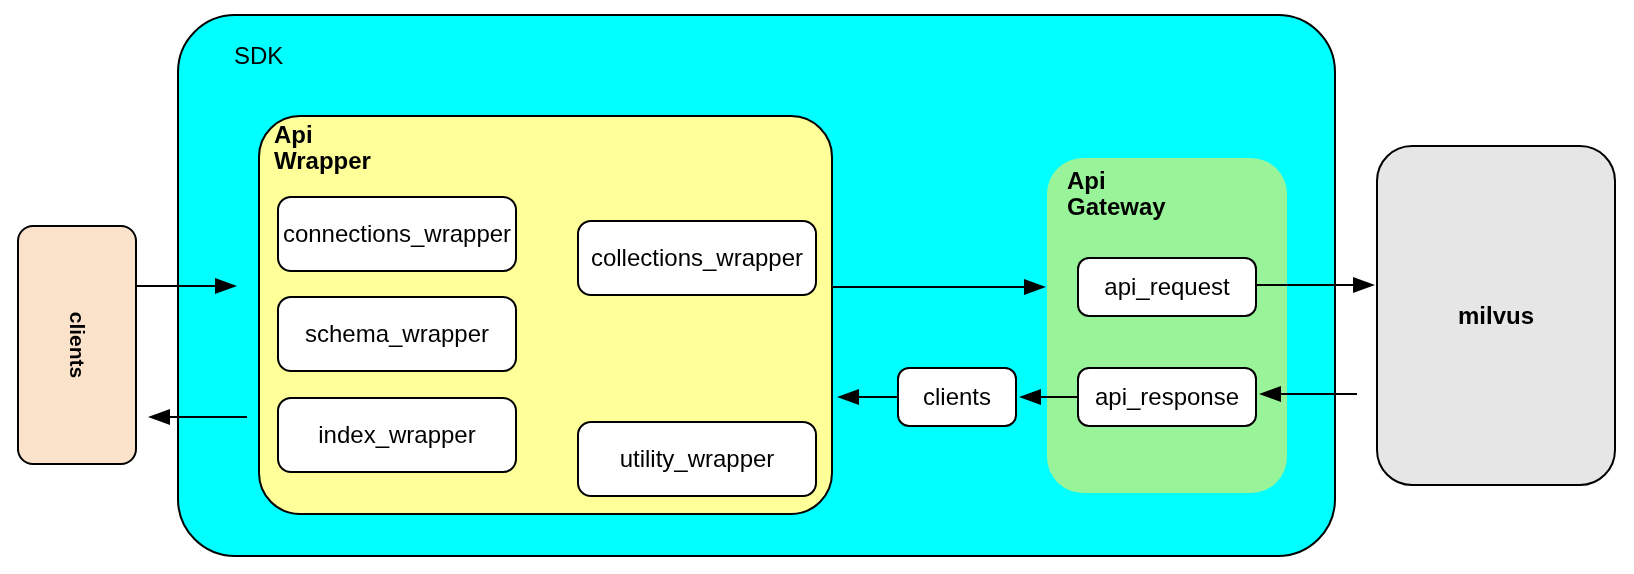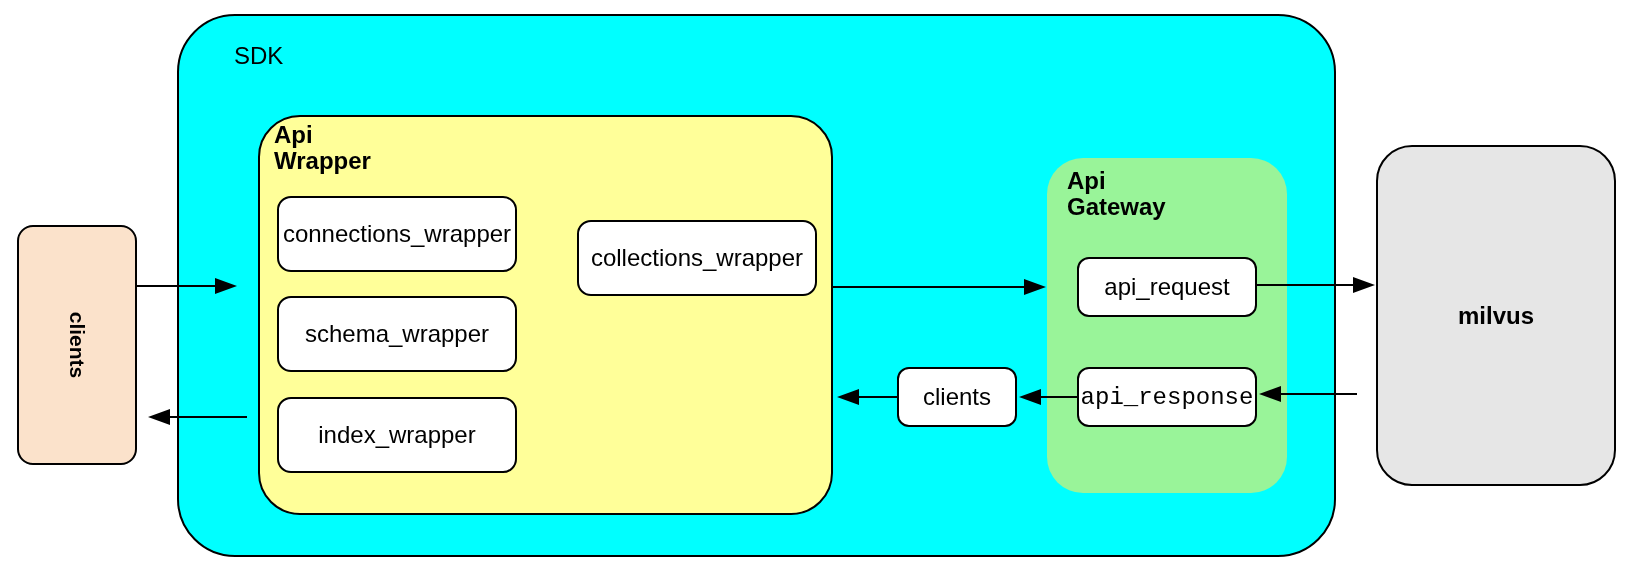--- a/index.html
+++ b/index.html
@@ -83,21 +83,21 @@
   }
   #api-gateway-label { left: 20px; top: 10px; width: 104px; }
   .gw-box {
     background: var(--node-fill);
     border-radius: 12px;
     font-size: 24px;
     width: 180px; height: 60px;
     left: 1077px;
   }
   #api-request  { top: 257px; }
-  #api-response { top: 367px; font-family: Liberation Mono, monospace; }
+  #api-response { top: 367px; }
   #checker {
     left: 897px; top: 367px; width: 120px; height: 60px;
     background: var(--node-fill);
     border-radius: 12px;
     font-size: 24px;
   }
   
   #milvus {
     left: 1376px; top: 145px; width: 240px; height: 341px;
     background: var(--milvus-fill);
@@ -136,20 +136,23 @@
   </div>
   <div class="node module col2 row1">
     <span>collections_wrapper</span>
   </div>
   <div class="node module col1 row2">
     <span>schema_wrapper</span>
   </div>
   <div class="node module col1 row3">
     <span>index_wrapper</span>
   </div>
+  <div class="node module col2 row3">
+    <span>utility_wrapper</span>
+  </div>
 
   <div class="node" id="checker">
     <span>clients</span>
   </div>
 
   <div class="node" id="api-gateway">
     <span id="api-gateway-label" class="block-label"><span>Api</span><br><span>Gateway</span></span>
   </div>
   <div class="node gw-box" id="api-request">
     <span>api_request</span>

